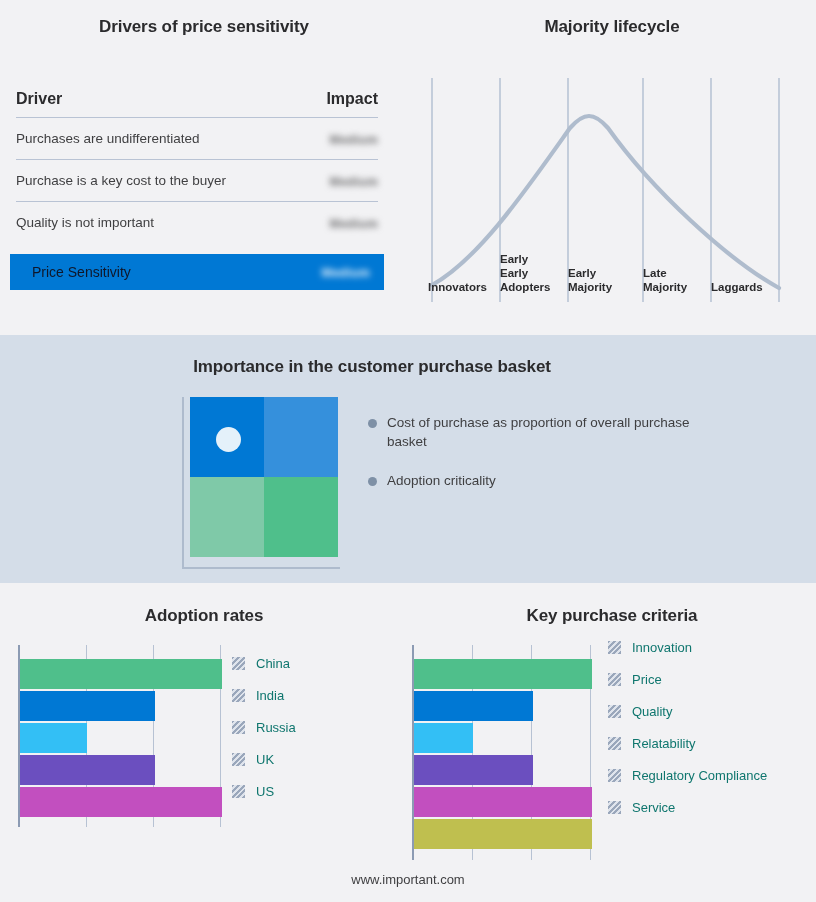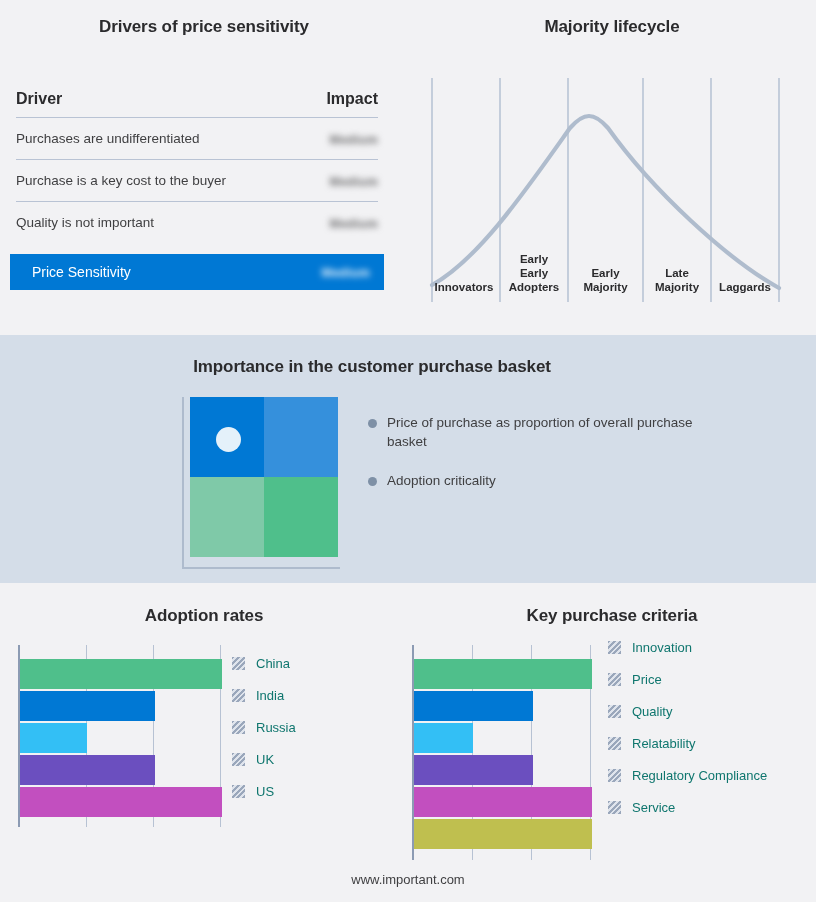--- a/index.html
+++ b/index.html
@@ -33,31 +33,31 @@
     display:inline-block;font-size:12.5px;font-weight:bold;color:#6f6f70;
     filter:blur(3.1px);
     -webkit-filter:blur(3.1px);
     letter-spacing:.2px;
   }
   .tbl-total{
     display:flex;align-items:center;height:36px;margin-top:11px;
     background:#0078D4;padding:0 14px 0 22px;width:338px;box-sizing:content-box;
     margin-left:-6px;
   }
-  .tbl-total .c1{flex:1;font-size:14px;color:#ffffff;}
+  .tbl-total .c1{flex:1;font-size:14px;color:#0f172a;}
   .tbl-total .c2{width:90px;text-align:right;}
   .tbl-total .blurred{color:#eaf3fb;}
 
   
   #lifecycle{left:408px;top:0;width:408px;height:335px;}
   #lifecycle .sec-title{position:absolute;left:0;top:17px;width:408px;}
   #lifecycle .curvewrap{position:absolute;left:0;top:70px;width:408px;height:240px;}
   .seg-labels{position:absolute;left:0;top:0;width:408px;height:240px;}
   .seg-label{
-    position:absolute;bottom:16px;text-align:center;
+    position:absolute;bottom:16px;text-align:left;
     font-size:11.5px;font-weight:bold;color:#2b2b2d;line-height:14px;
   }
 
   
   #basket{left:0;top:335px;width:816px;height:248px;background:#D4DDE8;}
   #basket .sec-title{position:absolute;left:0;top:22px;width:744px;}
   .matrix-wrap{position:absolute;left:182px;top:62px;width:158px;height:172px;}
   .matrix-axis{position:absolute;left:0;top:0;width:158px;height:172px;
     border-left:2px solid #aebbcd;border-bottom:2px solid #aebbcd;box-sizing:border-box;}
   .matrix{position:absolute;left:8px;top:0px;width:148px;height:160px;
@@ -163,21 +163,21 @@
       </div>
       <div class="q" style="background:#3590DC;"></div>
       <div class="q" style="background:#7FC9A8;"></div>
       <div class="q" style="background:#4FBF8B;"></div>
     </div>
   </div>
 
   <div class="blegend">
     <div class="bl-item">
       <div class="bl-bullet"></div>
-      <div class="bl-text">Price of purchase as proportion of overall purchase basket</div>
+      <div class="bl-text">Cost of purchase as proportion of overall purchase basket</div>
     </div>
     <div class="bl-item">
       <div class="bl-bullet"></div>
       <div class="bl-text">Adoption criticality</div>
     </div>
   </div>
 </div>
 
 <div class="panel" id="adoption">
   <div class="sec-title">Adoption rates</div>

